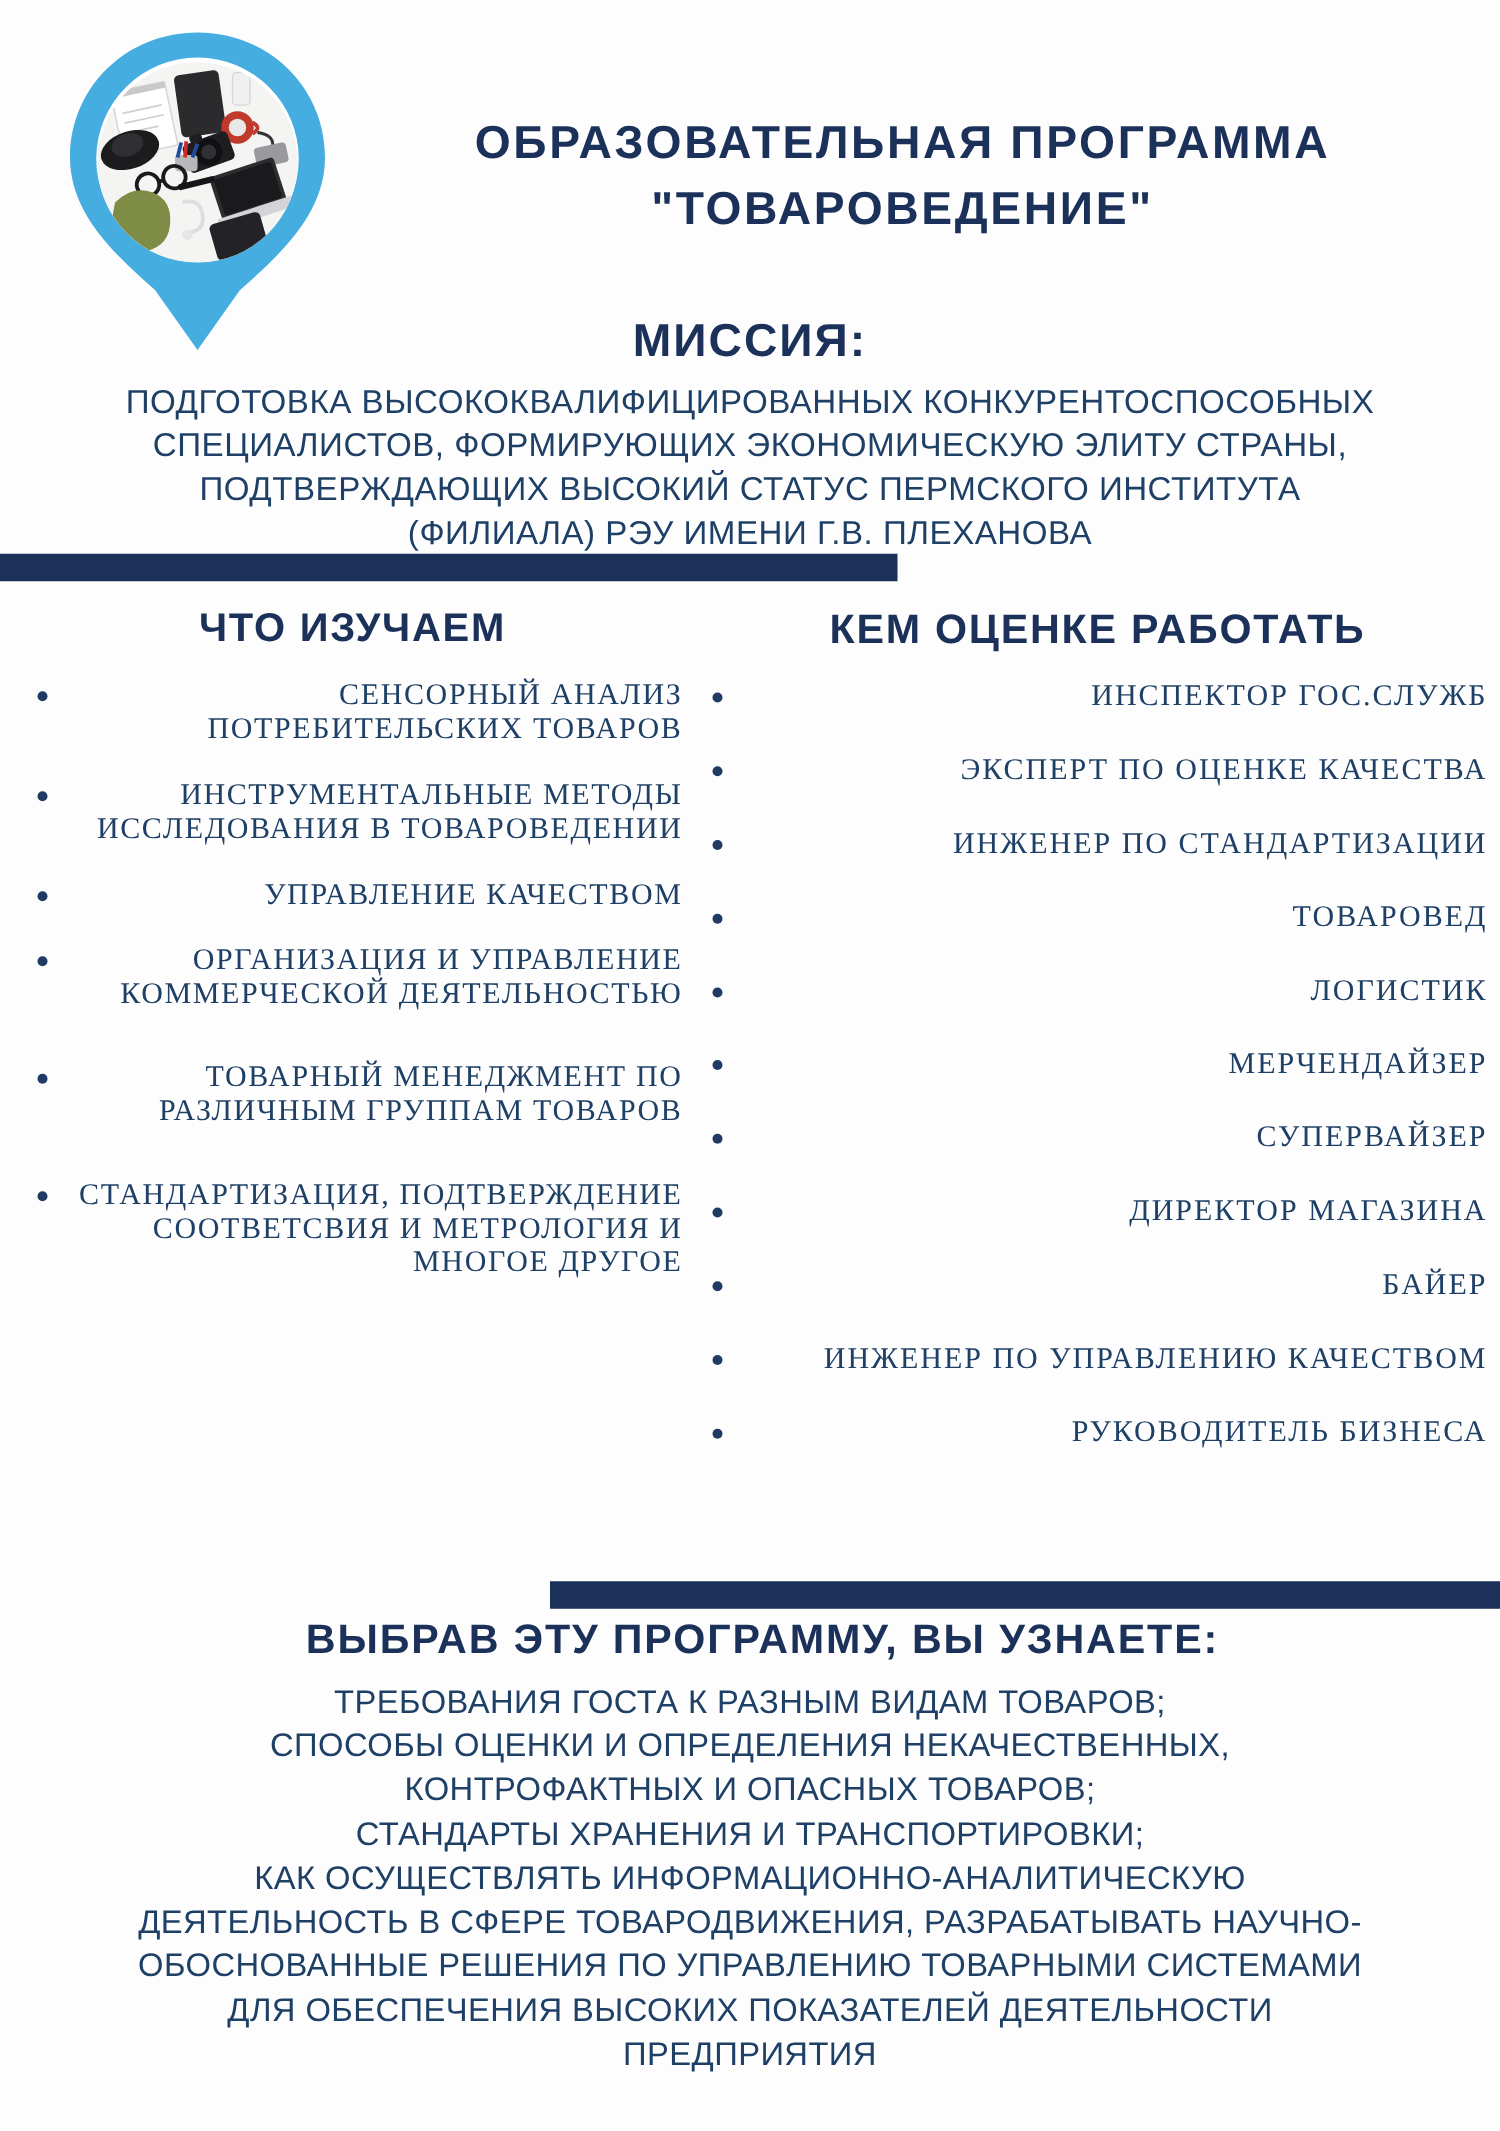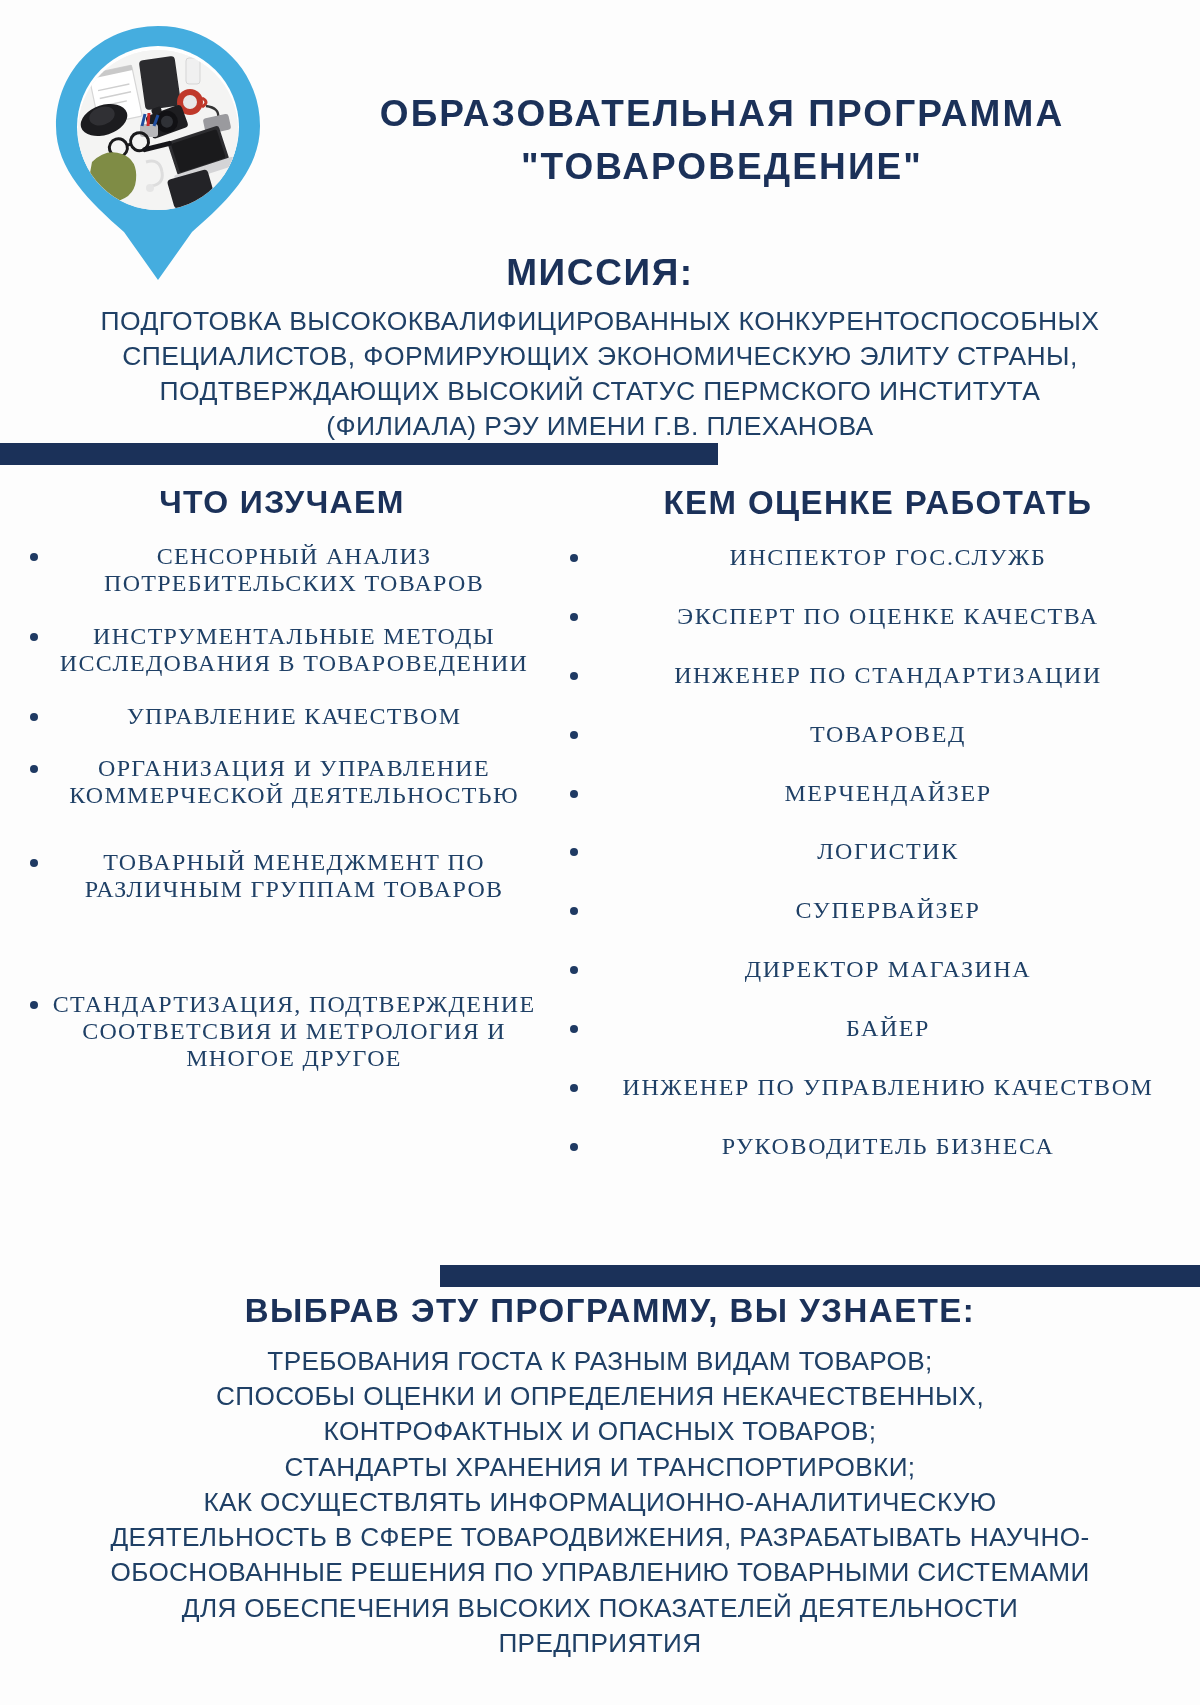--- a/index.html
+++ b/index.html
@@ -139,21 +139,21 @@
   }
   .col-right .col-heading { font-size: 33px; }
 
   ul.items {
     list-style: none;
     margin: 0;
     padding: 0;
   }
   ul.items li {
     position: relative;
-    text-align: center;
+    text-align: right;
     font-size: 24px;
     letter-spacing: 1.3px;
     line-height: 1.12;
     color: #1f4066;
     font-family: "Liberation Serif", "DejaVu Serif", serif;
   }
   ul.items li .bullet {
     position: absolute;
     left: 0;
     top: 0.42em;
@@ -299,33 +299,33 @@
   <div class="columns">
 
     <div class="col col-left">
       <div class="col-heading">ЧТО ИЗУЧАЕМ</div>
       <ul class="items">
         <li><span class="bullet"></span><span>СЕНСОРНЫЙ АНАЛИЗ ПОТРЕБИТЕЛЬСКИХ ТОВАРОВ</span></li>
         <li><span class="bullet"></span><span>ИНСТРУМЕНТАЛЬНЫЕ МЕТОДЫ ИССЛЕДОВАНИЯ В ТОВАРОВЕДЕНИИ</span></li>
         <li><span class="bullet"></span><span>УПРАВЛЕНИЕ КАЧЕСТВОМ</span></li>
         <li><span class="bullet"></span><span>ОРГАНИЗАЦИЯ И УПРАВЛЕНИЕ КОММЕРЧЕСКОЙ ДЕЯТЕЛЬНОСТЬЮ</span></li>
         <li style="margin-top:40px"><span class="bullet"></span><span>ТОВАРНЫЙ МЕНЕДЖМЕНТ ПО РАЗЛИЧНЫМ ГРУППАМ ТОВАРОВ</span></li>
-        <li style="margin-top:88px"><span class="bullet"></span><span>СТАНДАРТИЗАЦИЯ, ПОДТВЕРЖДЕНИЕ СООТВЕТСВИЯ И МЕТРОЛОГИЯ И МНОГОЕ ДРУГОЕ</span></li>
+        <li style="margin-top:40px"><span class="bullet"></span><span>СТАНДАРТИЗАЦИЯ, ПОДТВЕРЖДЕНИЕ СООТВЕТСВИЯ И МЕТРОЛОГИЯ И МНОГОЕ ДРУГОЕ</span></li>
       </ul>
     </div>
 
     <div class="col col-right">
       <div class="col-heading">КЕМ ОЦЕНКЕ РАБОТАТЬ</div>
       <ul class="items">
         <li><span class="bullet"></span><span>ИНСПЕКТОР ГОС.СЛУЖБ</span></li>
         <li><span class="bullet"></span><span>ЭКСПЕРТ ПО ОЦЕНКЕ КАЧЕСТВА</span></li>
         <li><span class="bullet"></span><span>ИНЖЕНЕР ПО СТАНДАРТИЗАЦИИ</span></li>
         <li><span class="bullet"></span><span>ТОВАРОВЕД</span></li>
+        <li><span class="bullet"></span><span>ЛОГИСТИК</span></li>
         <li><span class="bullet"></span><span>МЕРЧЕНДАЙЗЕР</span></li>
-        <li><span class="bullet"></span><span>ЛОГИСТИК</span></li>
         <li><span class="bullet"></span><span>СУПЕРВАЙЗЕР</span></li>
         <li><span class="bullet"></span><span>ДИРЕКТОР МАГАЗИНА</span></li>
         <li><span class="bullet"></span><span>БАЙЕР</span></li>
         <li><span class="bullet"></span><span>ИНЖЕНЕР ПО УПРАВЛЕНИЮ КАЧЕСТВОМ</span></li>
         <li><span class="bullet"></span><span>РУКОВОДИТЕЛЬ БИЗНЕСА</span></li>
       </ul>
     </div>
   </div>
 
   <div class="bar bar-bottom"></div>

